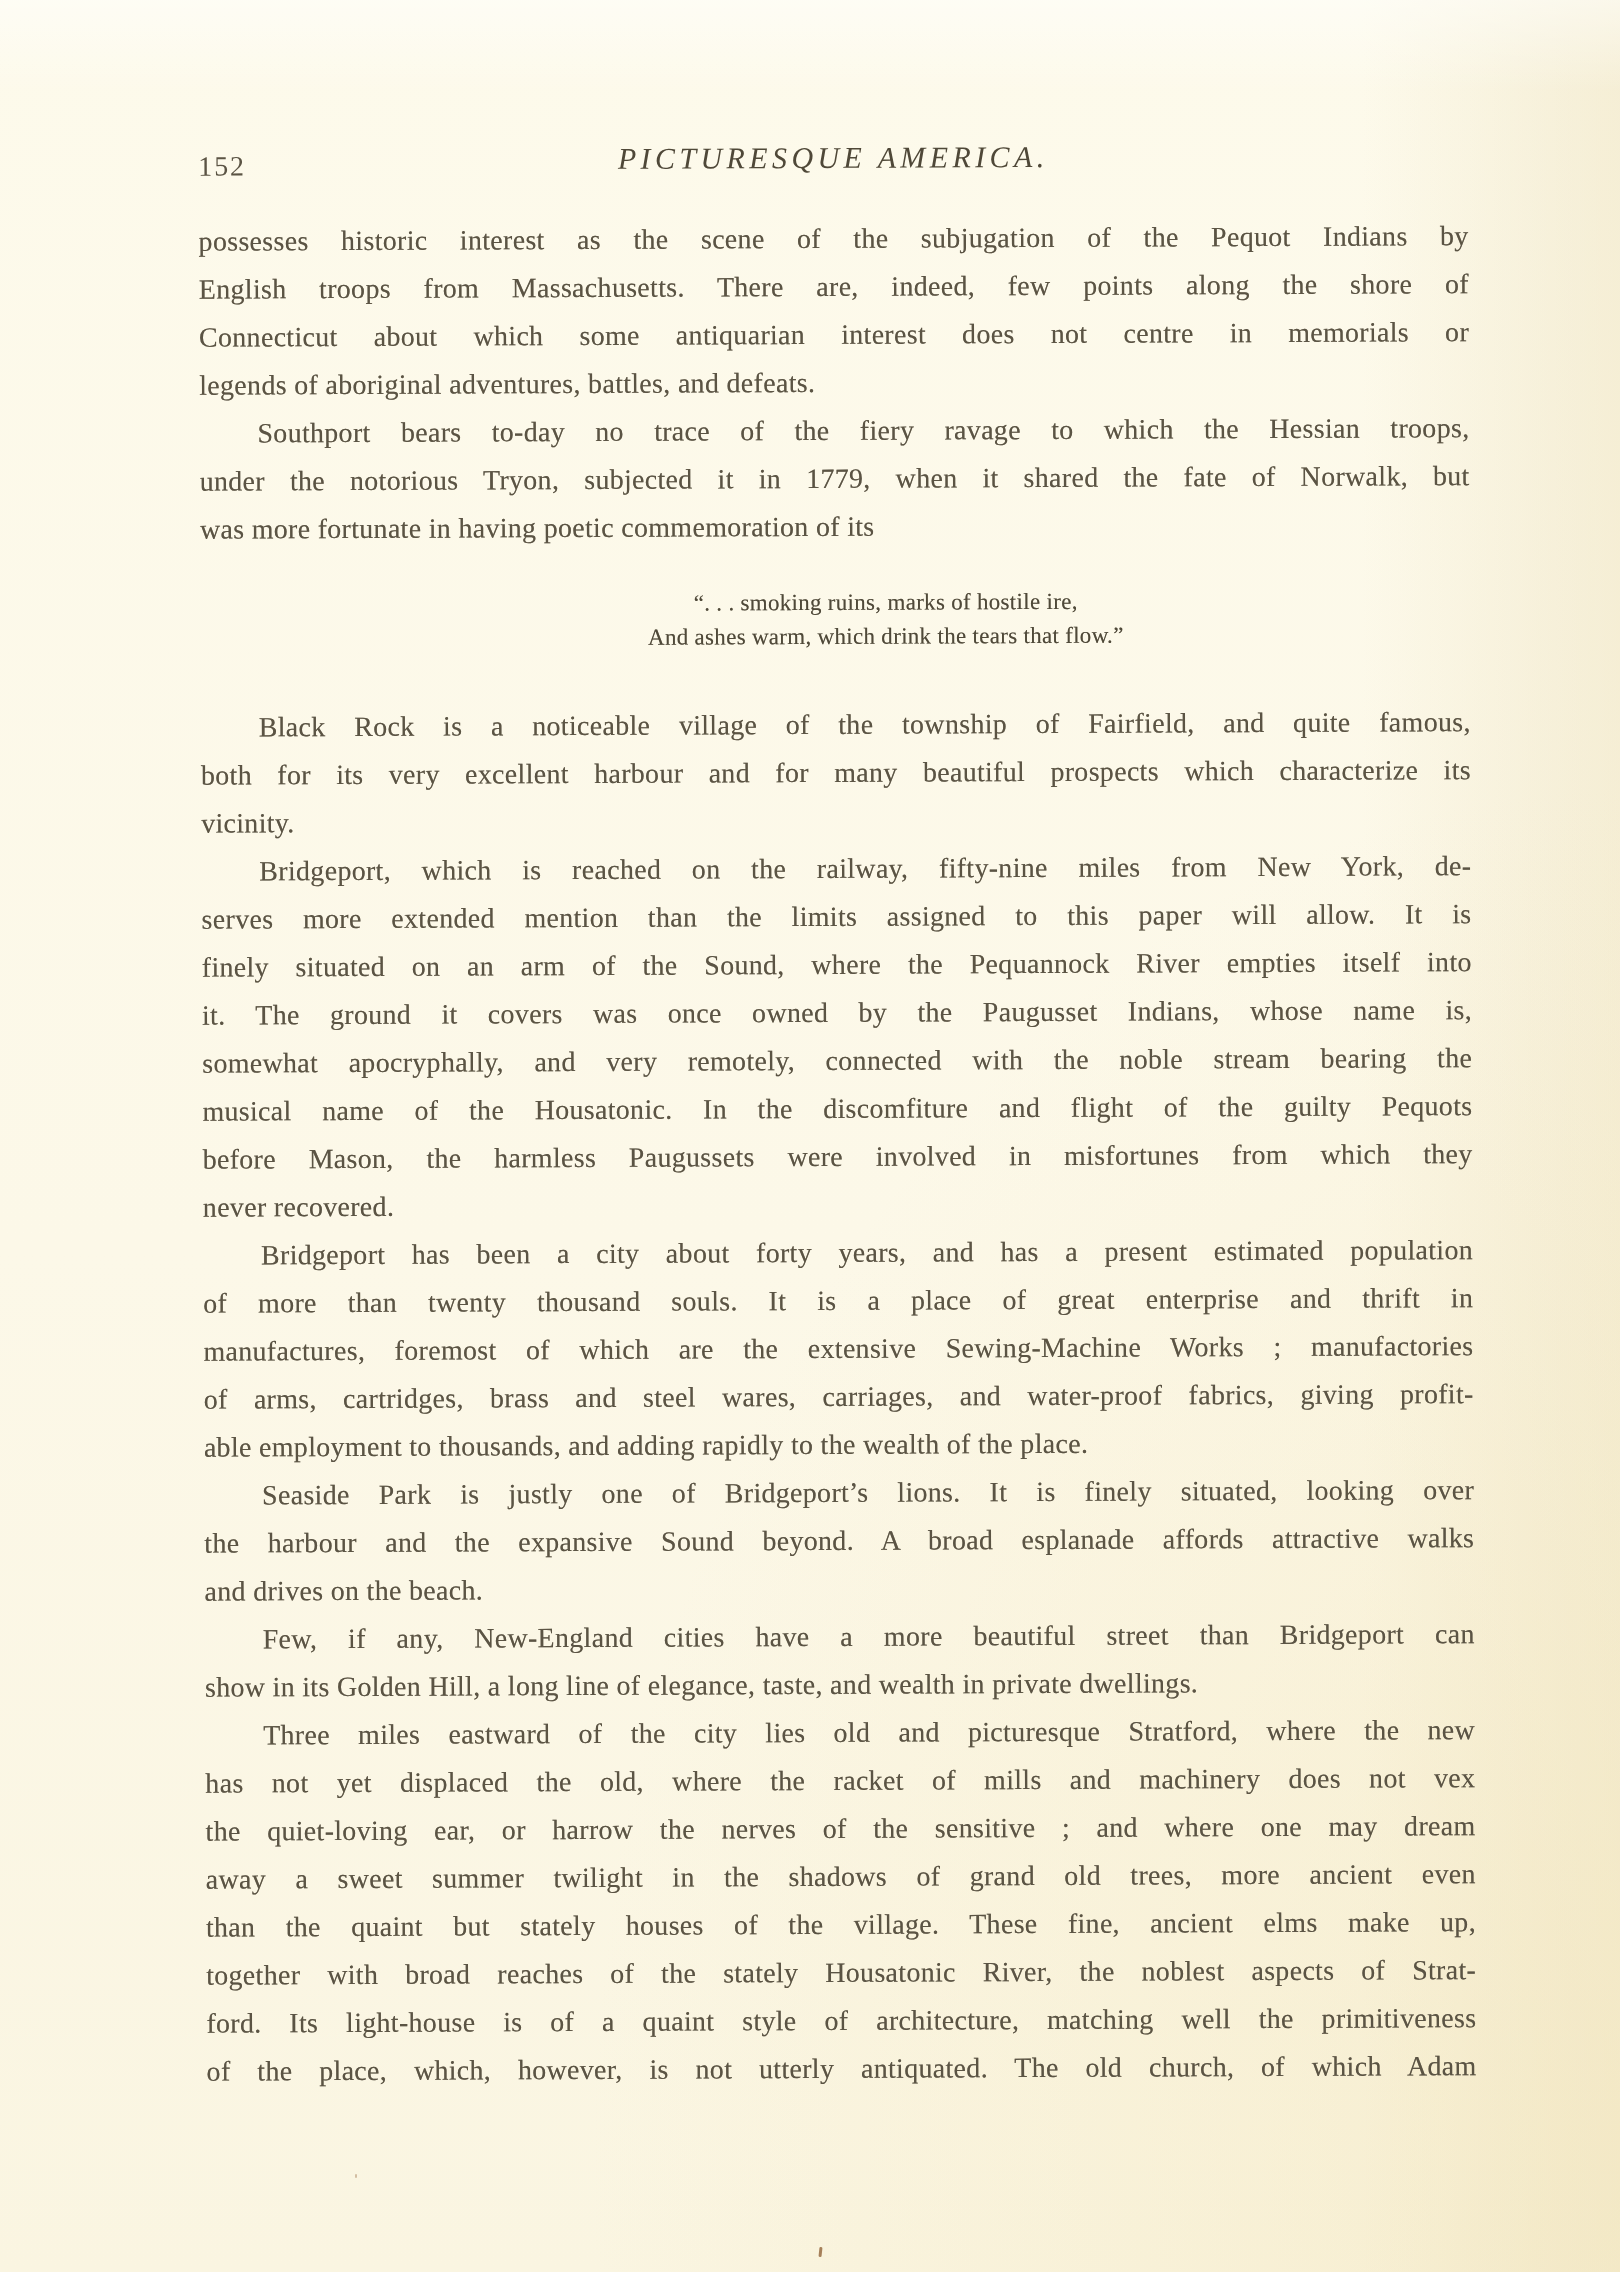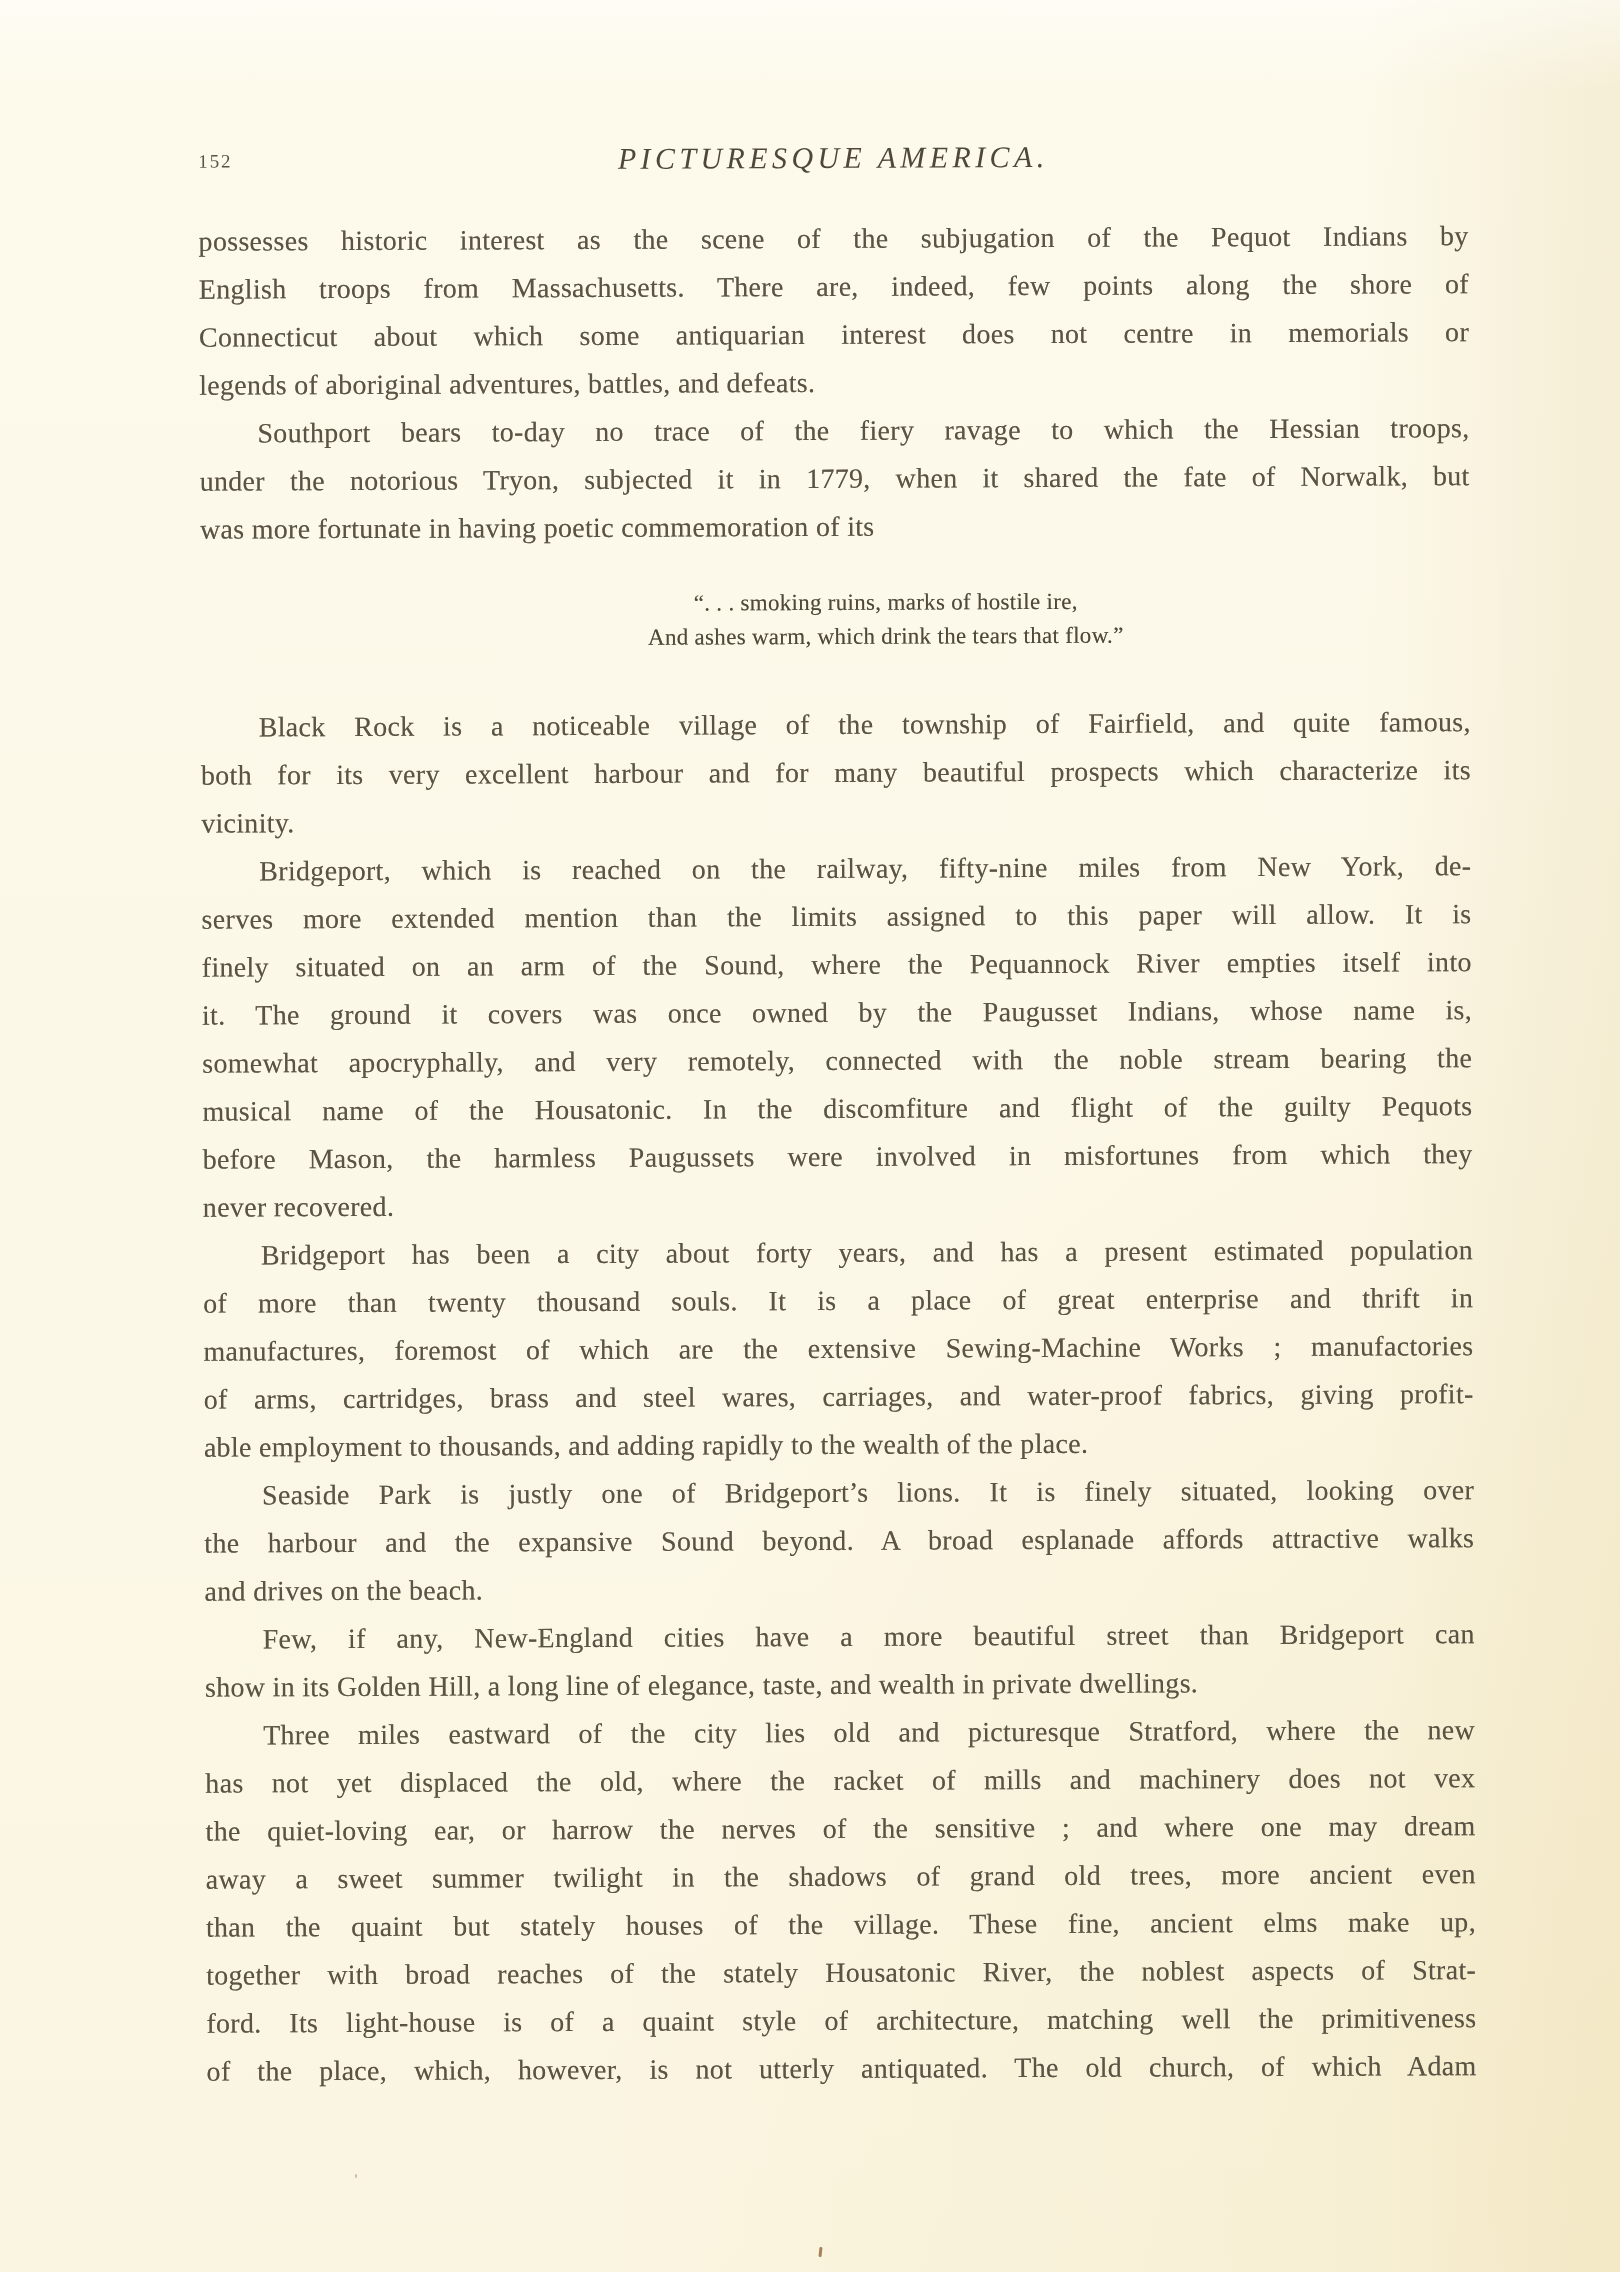--- a/index.html
+++ b/index.html
@@ -23,21 +23,21 @@
   .sheet {
     position: absolute;
     inset: 0;
     transform: rotate(-0.25deg);
     transform-origin: 50% 45%;
   }
   .page-number {
     position: absolute;
     left: 202px;
     top: 148px;
-    font-size: 19px;
+    font-size: 28px;
     letter-spacing: 1.9px;
     color: var(--ink, #5b5444);
   }
   .running-title {
     position: absolute;
     left: 202px;
     top: 141px;
     width: 1270px;
     text-align: center;
     font-style: italic;

